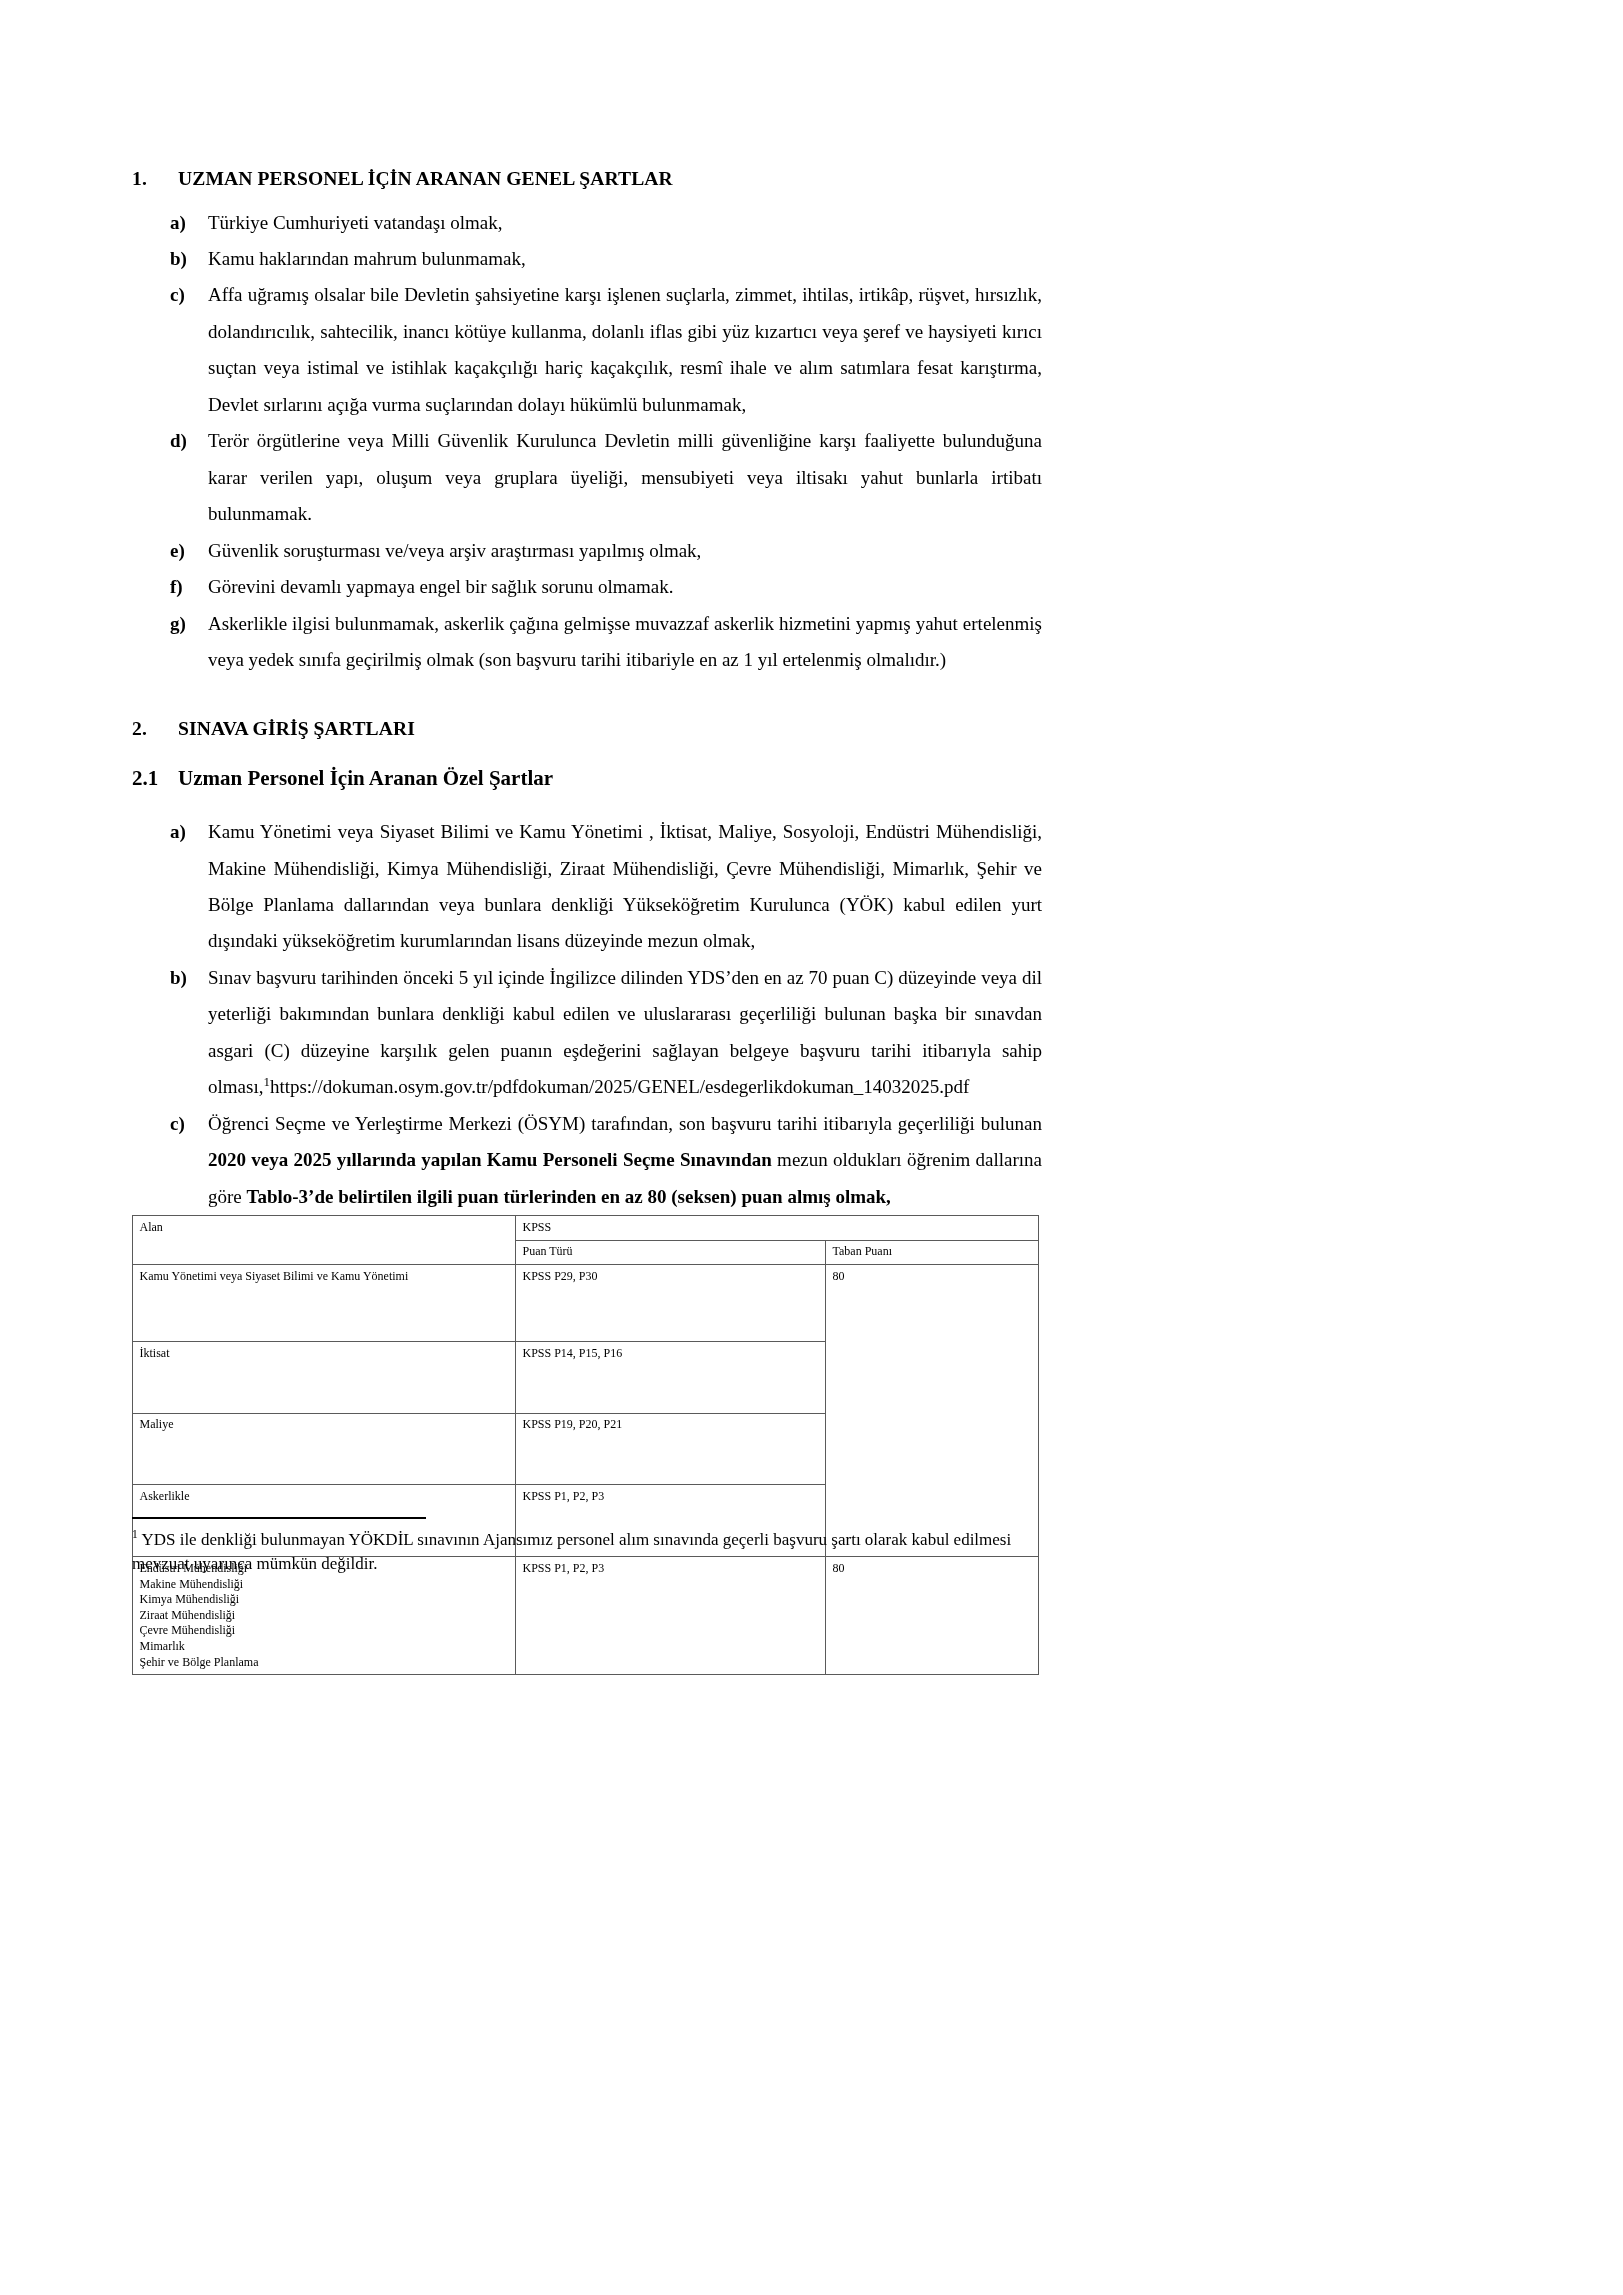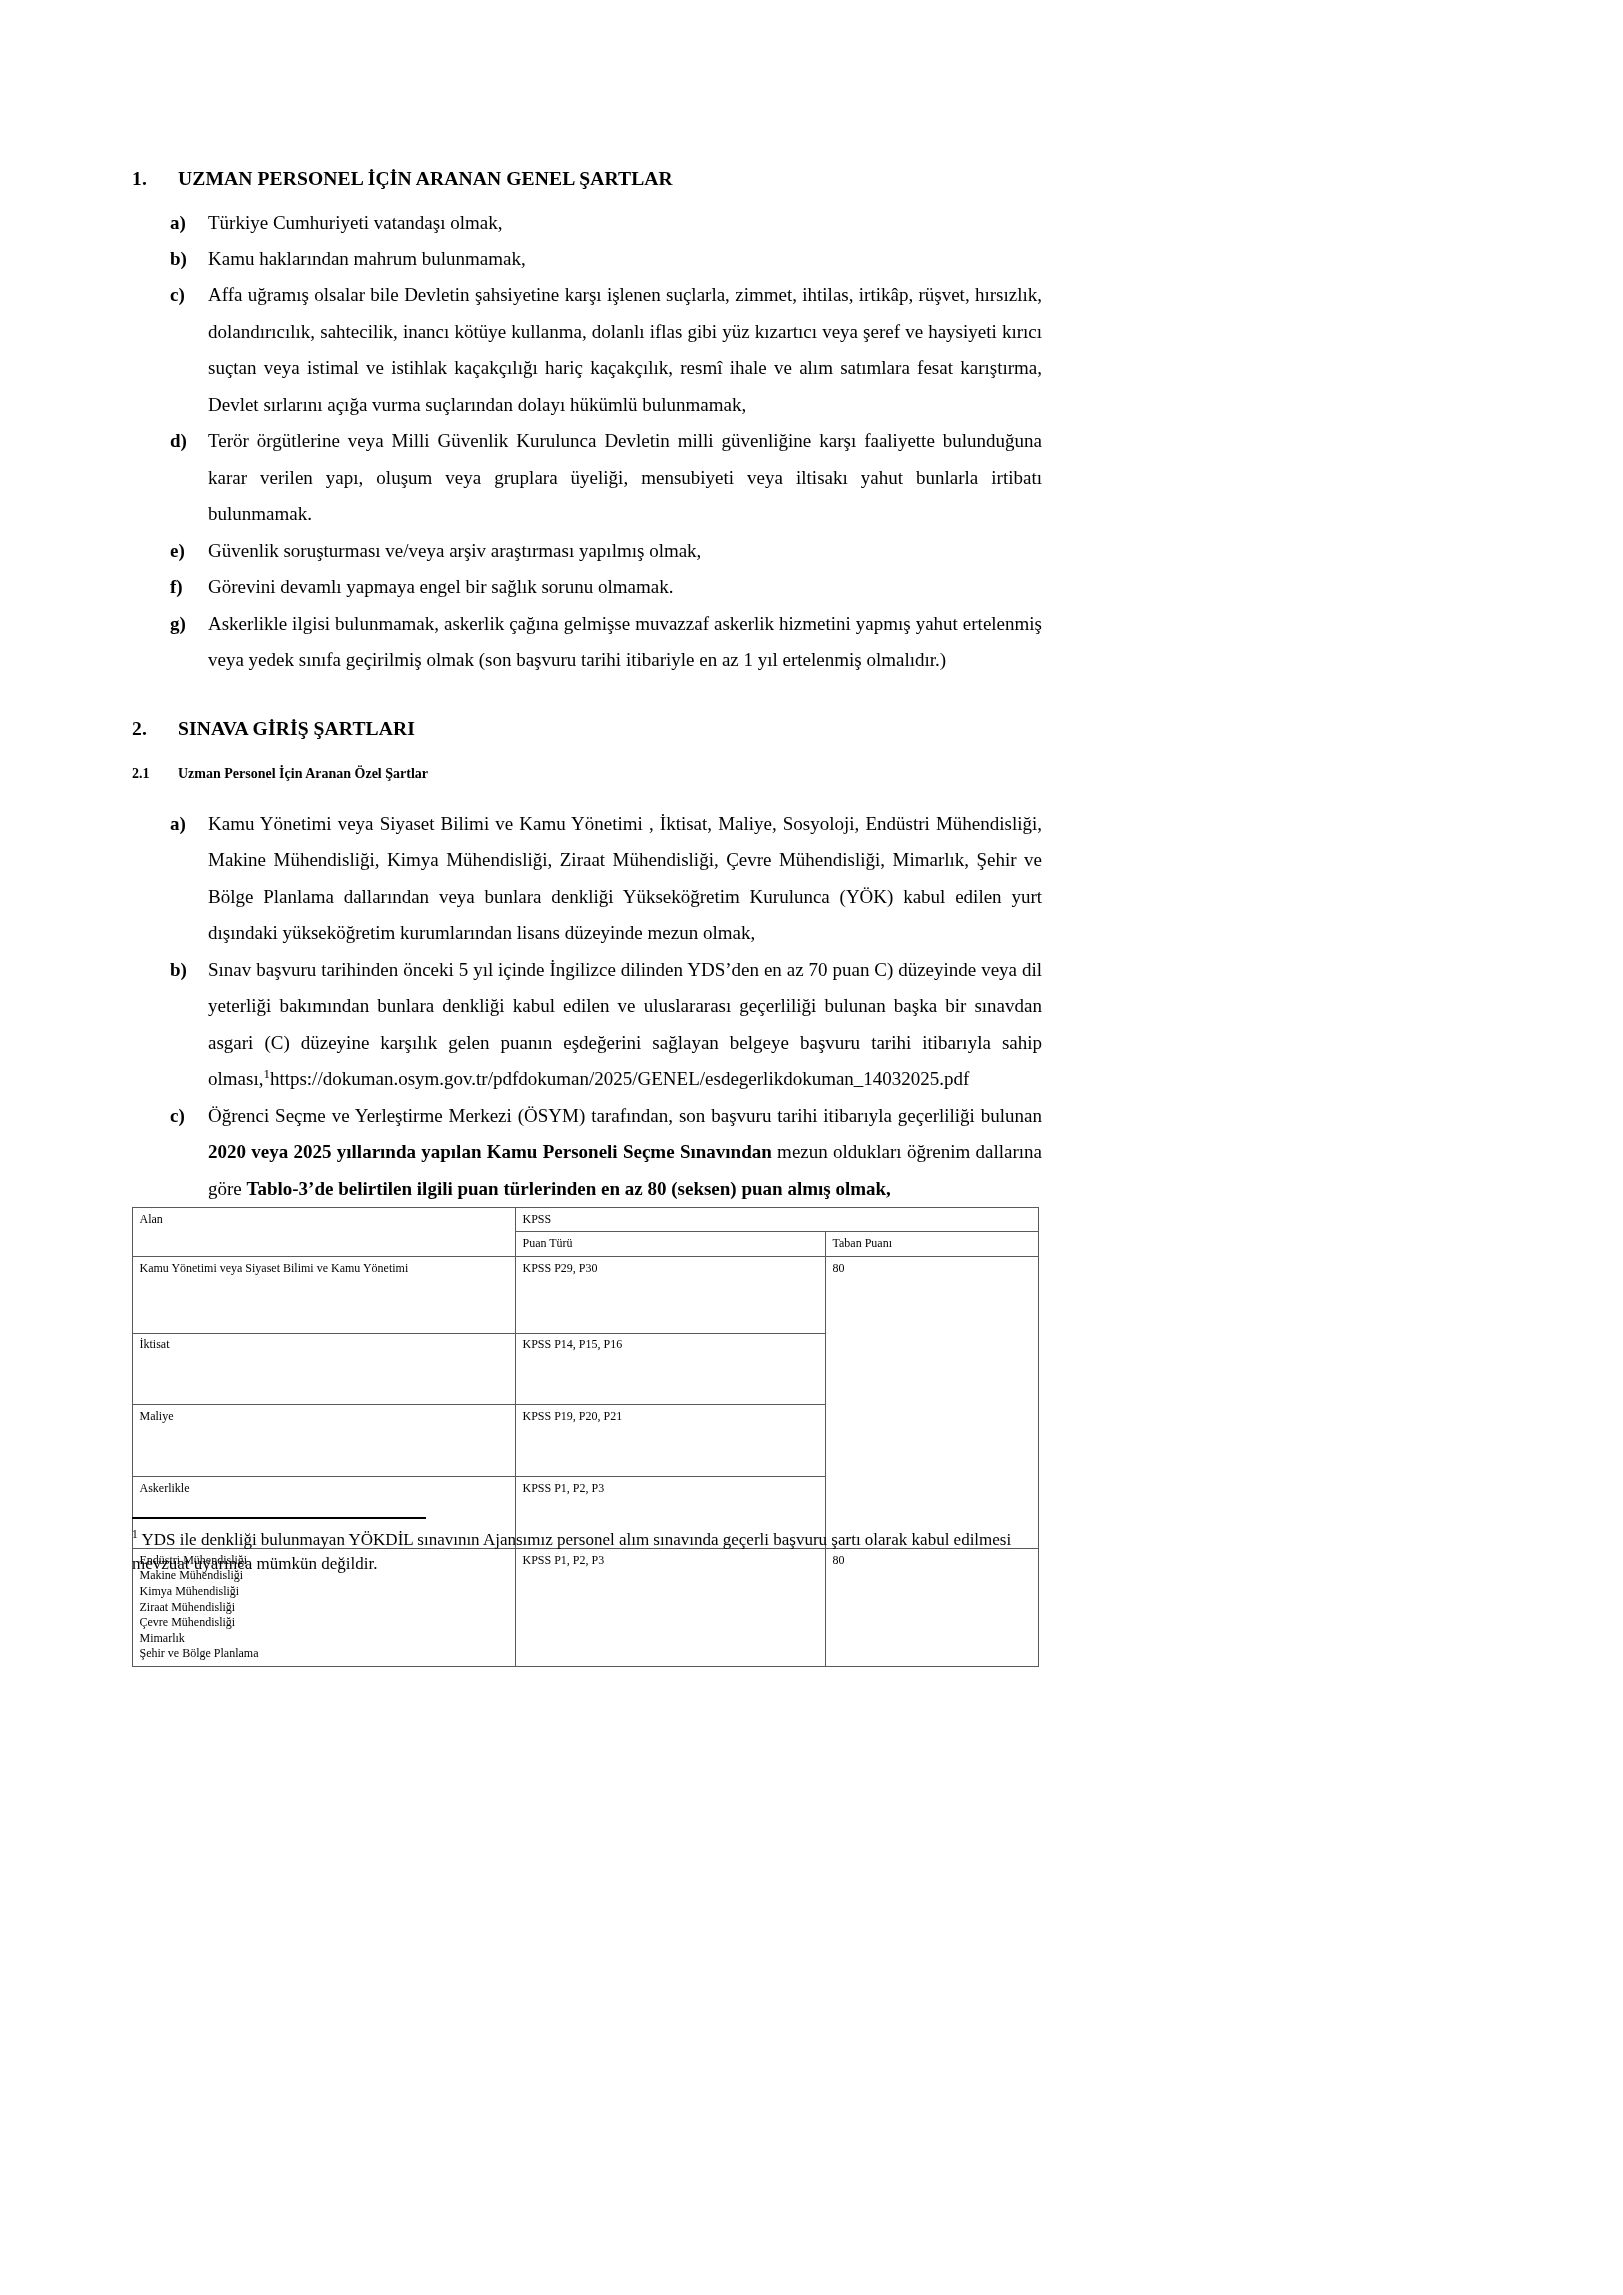--- a/index.html
+++ b/index.html
@@ -35,21 +35,21 @@
     line-height: 1.18;
     letter-spacing: 0.1px;
   }
   .h1num { width: 46px; flex: 0 0 46px; }
   .h1text { flex: 1 1 auto; }
 
   .h2row {
     display: flex;
     align-items: flex-start;
     font-weight: bold;
-    font-size: 14px;
+    font-size: 21px;
     line-height: 1.18;
   }
   .h2num { width: 46px; flex: 0 0 46px; }
   .h2text { flex: 1 1 auto; }
 
   
   .list { margin: 0; padding: 0; }
   .li {
     display: flex;
     align-items: flex-start;

